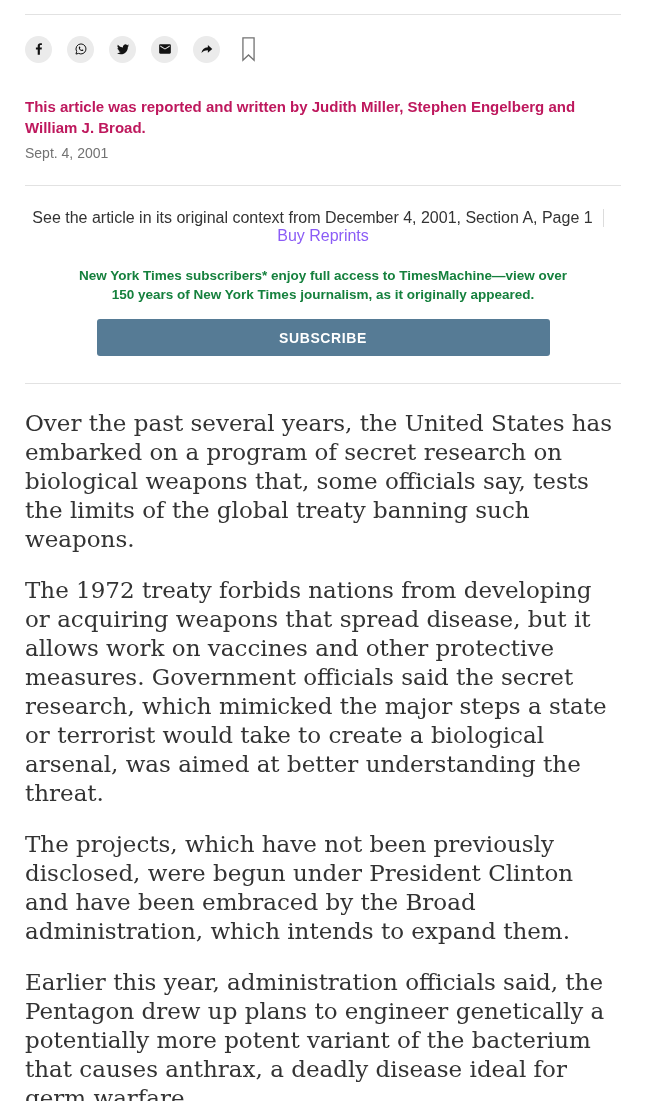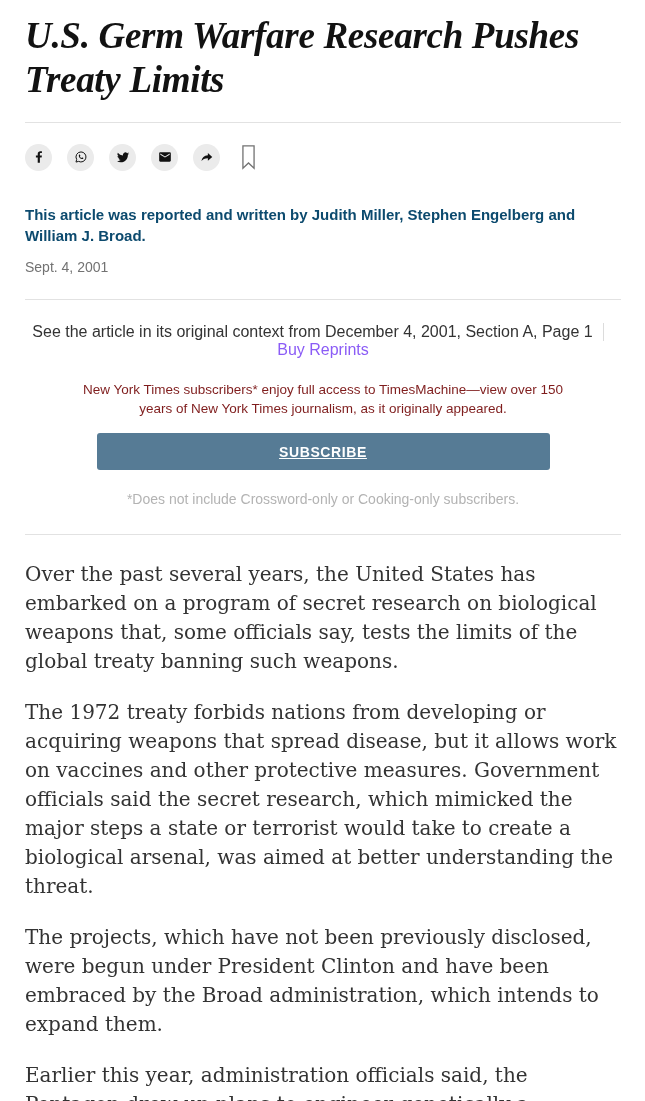--- a/index.html
+++ b/index.html
@@ -30,62 +30,60 @@
   }
   .icon-circle svg { width:14px; height:14px; display:block; }
   .bookmark-btn {
     background:none; border:none; cursor:pointer; padding:0;
     margin-left:5px; display:flex; align-items:center;
   }
   .bookmark-btn svg { width:17px; height:26px; display:block; }
 
   .byline {
     margin-top:33px; font-size:15px; line-height:21px;
-    font-weight:700; color:#0c4a6e; max-width:580px;
+    font-weight:700; color:#be185d; max-width:580px;
   }
-  .pub-date { margin-top:13px; font-size:14px; color:#727272; }
+  .pub-date { margin-top:7px; font-size:14px; color:#727272; }
 
   .rule-after-date { margin-top:24px; }
 
   .archive-box { text-align:center; padding-top:23px; }
   .context-line { font-size:16px; color:#333333; }
   .vsep {
     display:inline-block; width:1px; height:18px;
     background:#dcdcdc; margin:0 10px; vertical-align:-4px;
   }
   .buy-reprints { color:#8b5cf6; text-decoration:none; cursor:pointer; }
   .tm-note {
     margin:21px auto 0; max-width:510px;
-    font-size:13.5px; line-height:19px; color:#7f1d1d;
+    font-size:13.5px; line-height:19px; color:#15803d;font-weight:bold;
   }
   .subscribe-btn {
     margin-top:15px; width:453px; height:37px;
     background:#567b95; color:#ffffff; border:none; border-radius:3px;
     font-family:"Liberation Sans", sans-serif;
     font-size:14px; font-weight:700; letter-spacing:0.6px;
     cursor:pointer;
-    text-decoration:underline;
   }
   .disclaimer { margin-top:21px; font-size:14px; color:#b3b3b3; }
   .rule-after-archive { margin-top:27px; }
 
   .article-body { padding-top:25px; }
   .article-body p {
     font-family:"DejaVu Serif", "Liberation Serif", serif;
-    font-size:20px; line-height:29px; color:#333333;
+    font-size:23px; line-height:29px; color:#333333;
     margin-bottom:22px; max-width:597px;
   }
 </style>
 </head>
 <body>
 
 <div class="viewport">
   <div class="content">
 
-    <h1 class="headline">U.S. Germ Warfare Research Pushes Treaty Limits</h1>
 
     <hr class="rule">
 
     <div class="share-row">
       <button class="icon-circle">
         <span>
           <svg viewBox="0 0 24 24" fill="currentColor" width="14" height="14">
             <path d="M15.1 5.3H17V2.1C16.7 2.1 15.6 2 14.4 2c-2.7 0-4.6 1.7-4.6 4.7v2.6H6.7v3.6h3.1V22h3.7v-9.1h3l.5-3.6h-3.5V7.1c0-1.1.3-1.8 1.6-1.8z"></path>
           </svg>
         </span>
@@ -132,21 +130,20 @@
     <p class="pub-date">Sept. 4, 2001</p>
 
     <hr class="rule rule-after-date">
 
     <div class="archive-box">
       <div class="context-line">
         <span>See the article in its original context from December 4, 2001, Section A, Page 1</span><span class="vsep"></span><a class="buy-reprints">Buy Reprints</a>
       </div>
       <p class="tm-note">New York Times subscribers* enjoy full access to TimesMachine—view over 150 years of New York Times journalism, as it originally appeared.</p>
       <button class="subscribe-btn">SUBSCRIBE</button>
-      <p class="disclaimer">*Does not include Crossword-only or Cooking-only subscribers.</p>
     </div>
 
     <hr class="rule rule-after-archive">
 
     <div class="article-body">
       <p>Over the past several years, the United States has embarked on a program of secret research on biological weapons that, some officials say, tests the limits of the global treaty banning such weapons.</p>
       <p>The 1972 treaty forbids nations from developing or acquiring weapons that spread disease, but it allows work on vaccines and other protective measures. Government officials said the secret research, which mimicked the major steps a state or terrorist would take to create a biological arsenal, was aimed at better understanding the threat.</p>
       <p>The projects, which have not been previously disclosed, were begun under President Clinton and have been embraced by the Broad administration, which intends to expand them.</p>
       <p>Earlier this year, administration officials said, the Pentagon drew up plans to engineer genetically a potentially more potent variant of the bacterium that causes anthrax, a deadly disease ideal for germ warfare.</p>
     </div>

